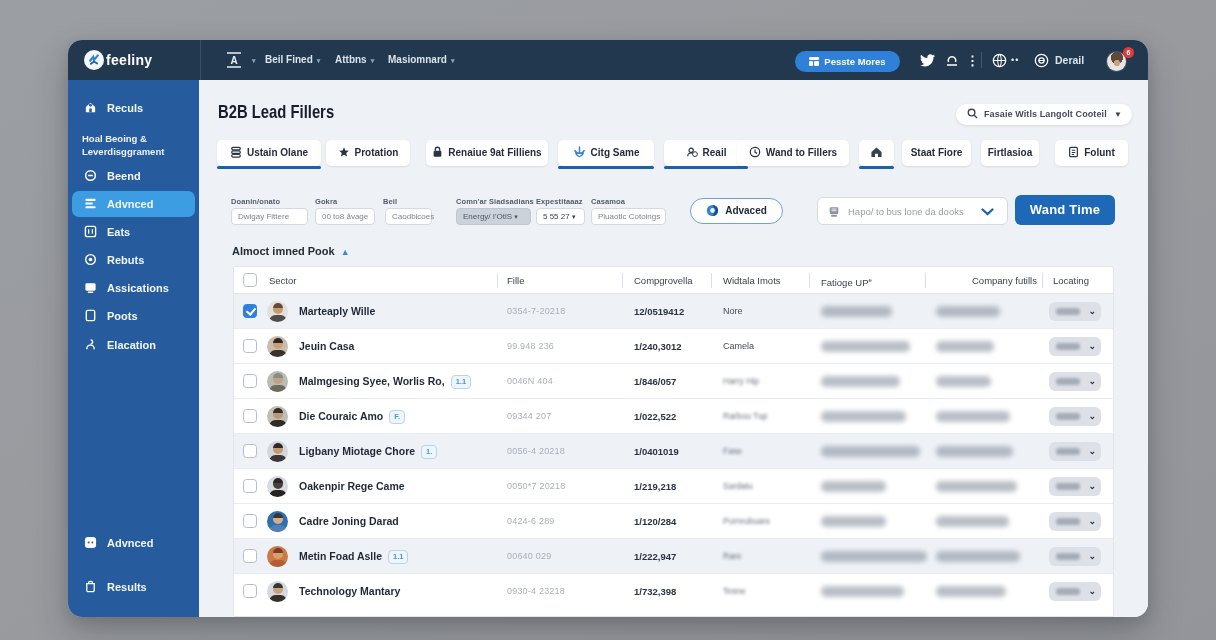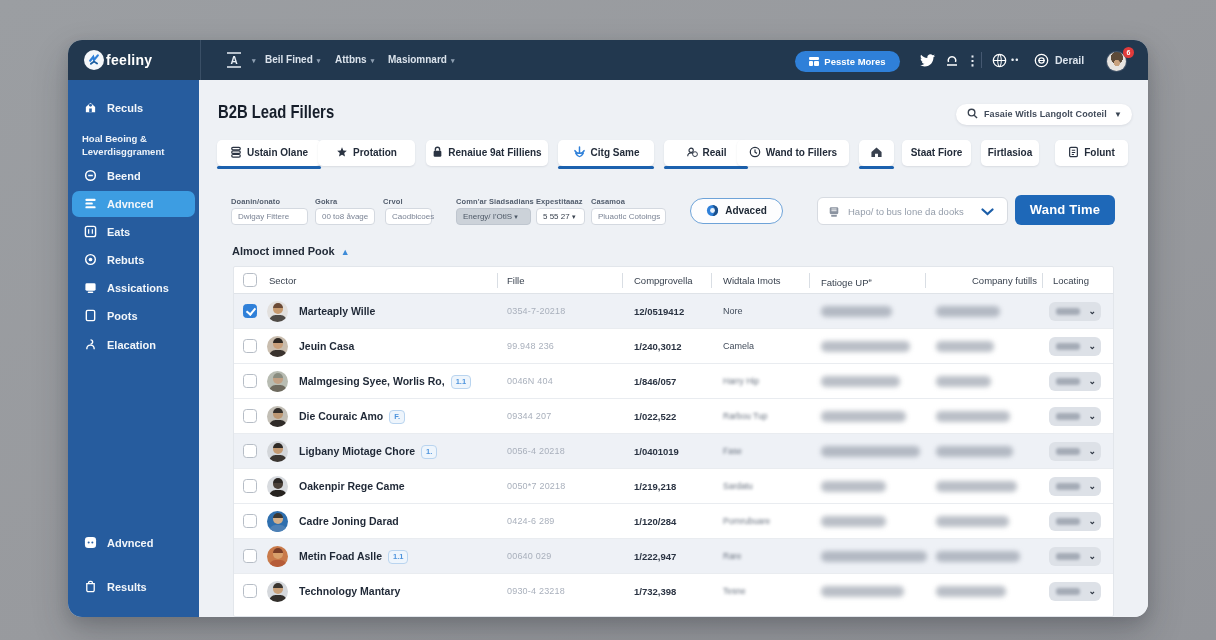--- a/index.html
+++ b/index.html
@@ -158,21 +158,21 @@
         <line x1="7.8" y1="7.8" x2="11" y2="11" stroke="#3a4350" stroke-width="1.5"></line>
       </svg>
     <span class="tx">Fasaie Witls Langolt Cooteil</span>
       <span class="cv">▼</span>
   </div>
   <div class="tab" style="left:149px;width:104px"><svg width="12" height="12" viewBox="0 0 14 14">
         <rect x="2" y="1.5" width="10" height="3" rx="1.5" stroke="#2a3342" stroke-width="1.4" fill="none"></rect>
         <rect x="2" y="5.7" width="10" height="3" rx="1.5" stroke="#2a3342" stroke-width="1.4" fill="none"></rect>
         <rect x="2" y="9.9" width="10" height="3" rx="1.5" stroke="#2a3342" stroke-width="1.4" fill="none"></rect>
       </svg>Ustain Olane<div class="u"></div></div>
-  <div class="tab" style="left:250px;width:97px"><svg width="12" height="12" viewBox="0 0 14 14">
+  <div class="tab" style="left:258px;width:84px"><svg width="12" height="12" viewBox="0 0 14 14">
         <path d="M7 1.5 L8.6 5.2 L12.6 5.6 L9.6 8.2 L10.5 12.2 L7 10.1 L3.5 12.2 L4.4 8.2 L1.4 5.6 L5.4 5.2 Z" fill="#2a3342"></path>
       </svg>Protation</div>
   <div class="tab" style="left:358px;width:122px"><svg width="11" height="12" viewBox="0 0 12 14">
         <rect x="1.5" y="5.5" width="9" height="7" rx="1.5" fill="#2a3342"></rect>
         <path d="M3.5 5.5 V4 a2.5 2.5 0 0 1 5 0 V5.5" stroke="#2a3342" stroke-width="1.6" fill="none"></path>
       </svg>Renaiue 9at Filliens</div>
   <div class="tab" style="left:490px;width:96px"><svg width="13" height="12" viewBox="0 0 14 13">
         <path d="M2 5 q1.5 3 5 3 t5-3 M3 8 q2 3.5 4 3.5 T11 8 M7 1 v6" stroke="#2f80d9" stroke-width="1.6" fill="none" stroke-linecap="round"></path>
       </svg>Citg Same<div class="u"></div></div>
   <div class="tab" style="left:596px;width:84px"><svg width="12" height="12" viewBox="0 0 14 14">
@@ -191,21 +191,21 @@
   <div class="tab" style="left:834px;width:69px">Staat Fiore</div>
   <div class="tab" style="left:913px;width:58px">Firtlasioa</div>
   <div class="tab" style="left:987px;width:73px"><svg width="11" height="12" viewBox="0 0 12 14">
         <rect x="1.5" y="1.5" width="9" height="11" rx="1.5" stroke="#2a3342" stroke-width="1.4" fill="none"></rect>
         <path d="M4 5 h4 M4 7.5 h4 M4 10 h2.5" stroke="#2a3342" stroke-width="1.2"></path>
       </svg>Folunt</div>
   <div class="flabel" style="left:163px">Doanin/onato</div>
   <div class="finput" style="left:163px;width:77px">Dwigay Fittere</div>
   <div class="flabel" style="left:247px">Gokra</div>
   <div class="finput" style="left:247px;width:60px">00 to8 åvage</div>
-  <div class="flabel" style="left:315px">Crvol</div>
+  <div class="flabel" style="left:315px">Beil</div>
   <div class="finput" style="left:317px;width:47px">Caodbicoes</div>
   <div class="flabel" style="left:388px">Comn'ar Siadsadians</div>
   <div class="finput sel" style="left:388px;width:75px">Energy/ I'OtlS <span style="font-size:7px">▾</span></div>
   <div class="flabel" style="left:468px">Expestitaaaz</div>
   <div class="finput" style="left:468px;width:49px;color:#39424f">5 55 27 <span style="font-size:7px">▾</span></div>
   <div class="flabel" style="left:523px">Casamoa</div>
   <div class="finput" style="left:523px;width:75px">Pluaotlc Cotoings</div>
   <div class="adv"><svg width="13" height="13" viewBox="0 0 14 14" style="vertical-align:-3px;margin-right:6px">
         <circle cx="7" cy="7" r="6" fill="#2f80d9"></circle>
         <path d="M7 1 a6 6 0 0 1 0 12 a9 9 0 0 0 0-12" fill="#1b4f8a"></path>

